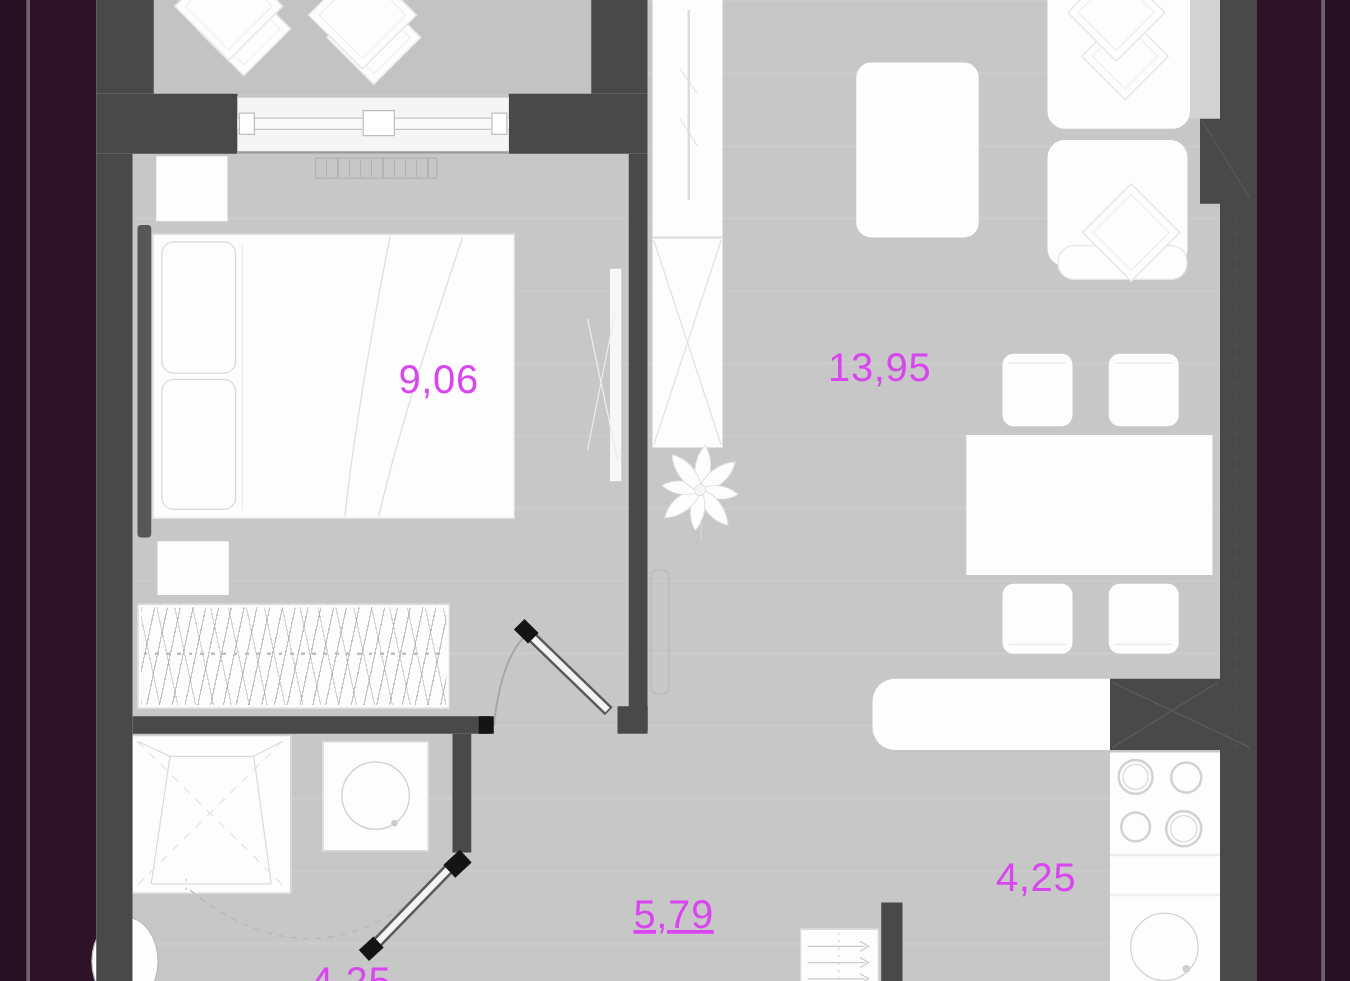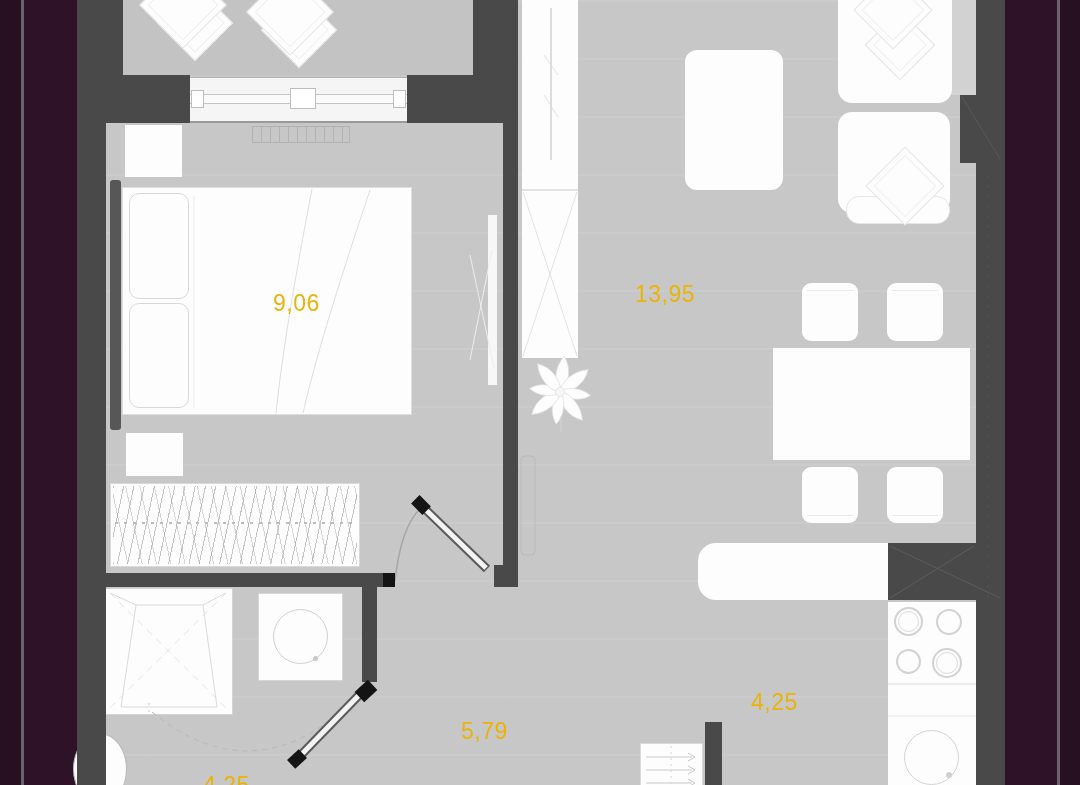--- a/index.html
+++ b/index.html
@@ -9,22 +9,22 @@
   .wall{position:absolute;background:#494949;}
   .wht{position:absolute;background:#fdfdfd;border:1px solid #dcdcdc;box-sizing:border-box;}
   .noborder{border:none;}
   .circle{border-radius:50%;}
   .diamond{position:absolute;background:#fdfdfd;border:1px solid #e3e3e3;
            transform:rotate(45deg);box-sizing:border-box;}
   .diamond::after{content:"";position:absolute;inset:5px;border:1px solid #f0f0f0;}
   .chair{position:absolute;background:#fdfdfd;border-radius:9px;box-sizing:border-box;}
   .chair::after{content:"";position:absolute;left:5px;right:5px;top:7px;border-top:1px solid #e9e9e9;}
   .chair.flip::after{top:auto;bottom:7px;}
-  .lbl{position:absolute;width:110px;text-align:left;font-size:23px;line-height:30px;
-       color:#eab308;letter-spacing:.5px;}
+  .lbl{position:absolute;width:110px;text-align:right;font-size:32px;line-height:30px;
+       color:#d946ef;letter-spacing:.5px;}
   .overlay{position:absolute;left:0;top:0;pointer-events:none;}
   .floor-texture{position:absolute;inset:0;
        background:repeating-linear-gradient(180deg,rgba(255,255,255,.07) 0 2px,rgba(0,0,0,0) 2px 58px);}
   .closet-hangers{position:absolute;inset:2px;
        background:repeating-linear-gradient(102deg,rgba(150,150,150,.55) 0 1px,transparent 1px 10px),
                   repeating-linear-gradient(78deg,rgba(165,165,165,.45) 0 1px,transparent 1px 14px);}
   .closet-rail{position:absolute;left:4px;right:4px;top:38px;height:2px;
        background:repeating-linear-gradient(90deg,#bdbdbd 0 3px,transparent 3px 9px);}
   .radiator-cells{position:absolute;inset:0;border:1px solid #b2b2b2;box-sizing:border-box;
        background:repeating-linear-gradient(90deg,transparent 0 8px,#b2b2b2 8px 9px);}
@@ -196,16 +196,16 @@
           <circle r="4.5" fill="#f6f6f6"></circle>
           <path d="M1,24 L1,40" fill="none" stroke="#d8d8d8"></path>
         </g>
       </g>
     </g>
   </svg>
 
   <div class="lbl" style="left:273px;top:288px;">9,06</div>
   <div class="lbl" style="left:635px;top:279px;">13,95</div>
   <div class="lbl" style="left:751px;top:687px;">4,25</div>
-  <div class="lbl" style="left:461px;top:716px;">5,79</div>
+  <div class="lbl" style="left:461px;top:716px;text-decoration:underline;">5,79</div>
   <div class="lbl" style="left:203px;top:770px;">4,25</div>
 
 </div>
 
 </body></html>

